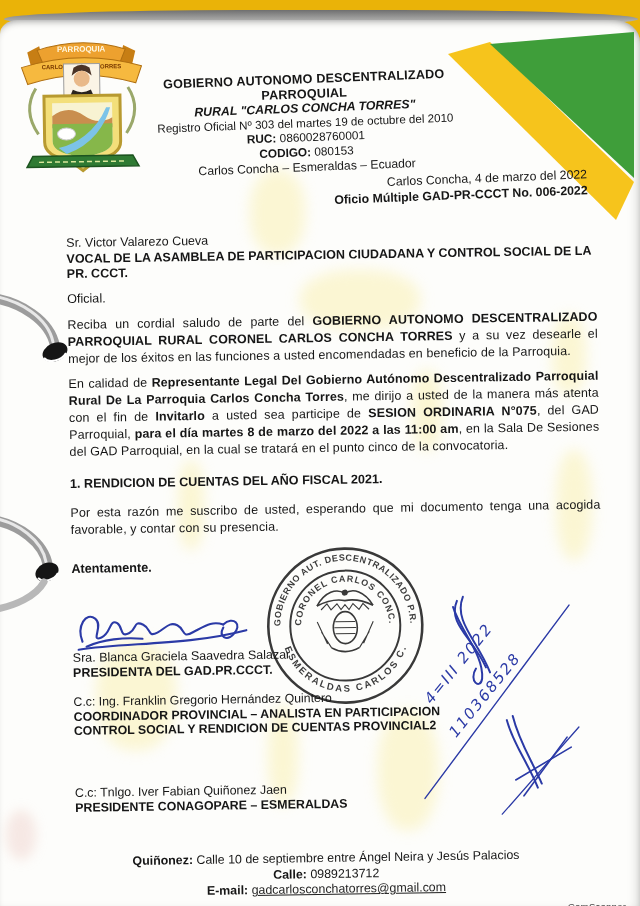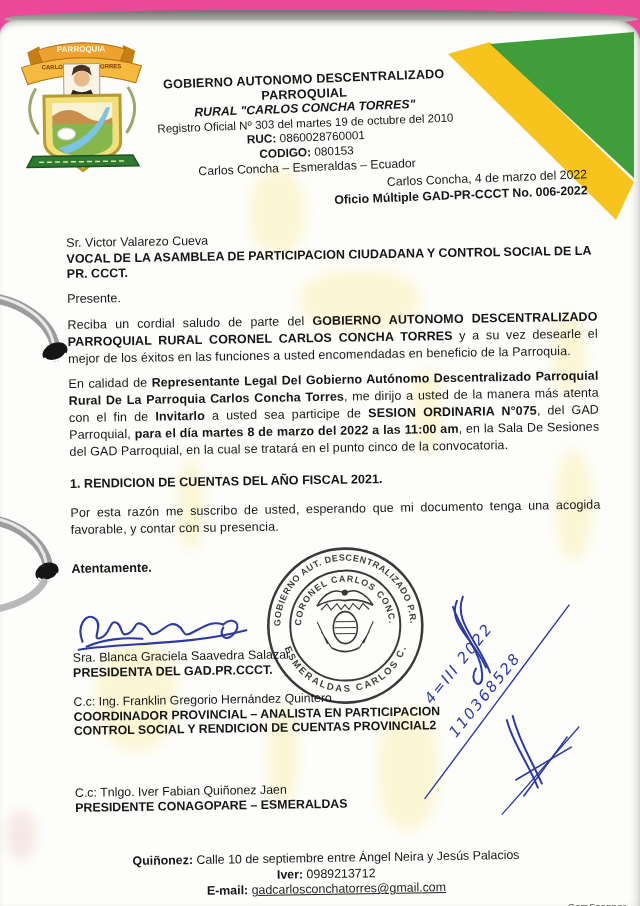--- a/index.html
+++ b/index.html
@@ -1,16 +1,16 @@
 <!DOCTYPE html>
 <html><head>
 <meta charset="utf-8">
 <style>
   html,body{margin:0;padding:0;background:#101010;}
-  .scan{position:relative;width:640px;height:906px;overflow:hidden;background:#ec4899;
+  .scan{position:relative;width:640px;height:906px;overflow:hidden;background:#eab308;
         font-family:"Liberation Sans",sans-serif;}
   .rim{position:absolute;left:4px;right:2px;top:10px;height:18px;background:linear-gradient(#6f6f6f,#d8d8d6);
        border-radius:50% / 12px;}
   .page{position:absolute;left:0;right:0;top:20px;bottom:0;background:#fdfdfb;
         border-radius:18px 26px 0 0 / 14px 22px 0 0;
         box-shadow:inset 0 6px 8px -6px rgba(0,0,0,.45), inset -8px 0 14px -10px rgba(0,0,0,.35);}
   .content{position:absolute;inset:0;transform:rotate(-0.9deg);transform-origin:320px 460px;}
   .hl{position:absolute;background:rgba(250,233,120,.30);filter:blur(7px);border-radius:45%;}
   .smudge{position:absolute;background:rgba(230,180,170,.28);filter:blur(6px);border-radius:50%;}
 
@@ -110,21 +110,21 @@
       <div class="t dateline">
         <div>Carlos Concha, 4 de marzo del 2022</div>
         <div class="b">Oficio Múltiple GAD-PR-CCCT No. 006-2022</div>
       </div>
 
       <div class="t recipient">
         <div>Sr. Victor Valarezo Cueva</div>
         <div class="b">VOCAL DE LA ASAMBLEA DE PARTICIPACION CIUDADANA Y CONTROL SOCIAL DE LA</div>
         <div class="b">PR. CCCT.</div>
       </div>
-      <div class="t presente">Presente.</div>
+      <div class="t presente">Oficial.</div>
 
       <div class="t para p1"><span>Reciba un cordial saludo de parte del </span><span class="b">GOBIERNO AUTONOMO DESCENTRALIZADO PARROQUIAL RURAL CORONEL CARLOS CONCHA TORRES</span><span> y a su vez desearle el mejor de los éxitos en las funciones a usted encomendadas en beneficio de la Parroquia.</span></div>
 
       <div class="t para p2"><span>En calidad de </span><span class="b">Representante Legal Del Gobierno Autónomo Descentralizado Parroquial Rural De La Parroquia Carlos Concha Torres</span><span>, me dirijo a usted de la manera más atenta con el fin de </span><span class="b">Invitarlo</span><span> a usted sea participe de </span><span class="b">SESION ORDINARIA N°075</span><span>, del GAD Parroquial, </span><span class="b">para el día martes 8 de marzo del 2022 a las 11:00 am</span><span>, en la Sala De Sesiones del GAD Parroquial, en la cual se tratará en el punto cinco de la convocatoria.</span></div>
 
       <div class="t agenda">1. RENDICION DE CUENTAS DEL AÑO FISCAL 2021.</div>
 
       <div class="t para p3">Por esta razón me suscribo de usted, esperando que mi documento tenga una acogida favorable, y contar con su presencia.</div>
 
       <div class="t closing">Atentamente.</div>
@@ -196,21 +196,21 @@
             <path d="M104,204 L148,146" stroke-width="1.6"></path>
             <path d="M82,222 L160,136" stroke-width="1.3"></path>
           </g>
         </svg>
         <div class="hw hw1">4=III 2022</div>
         <div class="hw hw2">110368528</div>
       </div>
 
       <div class="t footer">
         <div><span class="b">Quiñonez:</span> <span>Calle 10 de septiembre entre Ángel Neira y Jesús Palacios</span></div>
-        <div><span class="b">Iver:</span> <span>0989213712</span></div>
+        <div><span class="b">Calle:</span> <span>0989213712</span></div>
         <div><span class="b">E-mail:</span> <a href="#">gadcarlosconchatorres@gmail.com</a></div>
       </div>
 
     </div>
 
     <svg class="abs" style="left:0;top:268px" width="80" height="330" viewBox="0 0 80 330">
       <g>
         <path d="M-8,10 C20,14 50,32 55,58" stroke="#9c9c9c" stroke-width="10" fill="none" stroke-linecap="round"></path>
         <path d="M-8,8 C20,12 48,30 53,54" stroke="#e8e8e8" stroke-width="3" fill="none" stroke-linecap="round"></path>
         <ellipse cx="55" cy="64" rx="13" ry="9" fill="#151515" transform="rotate(-24 55 64)"></ellipse>

